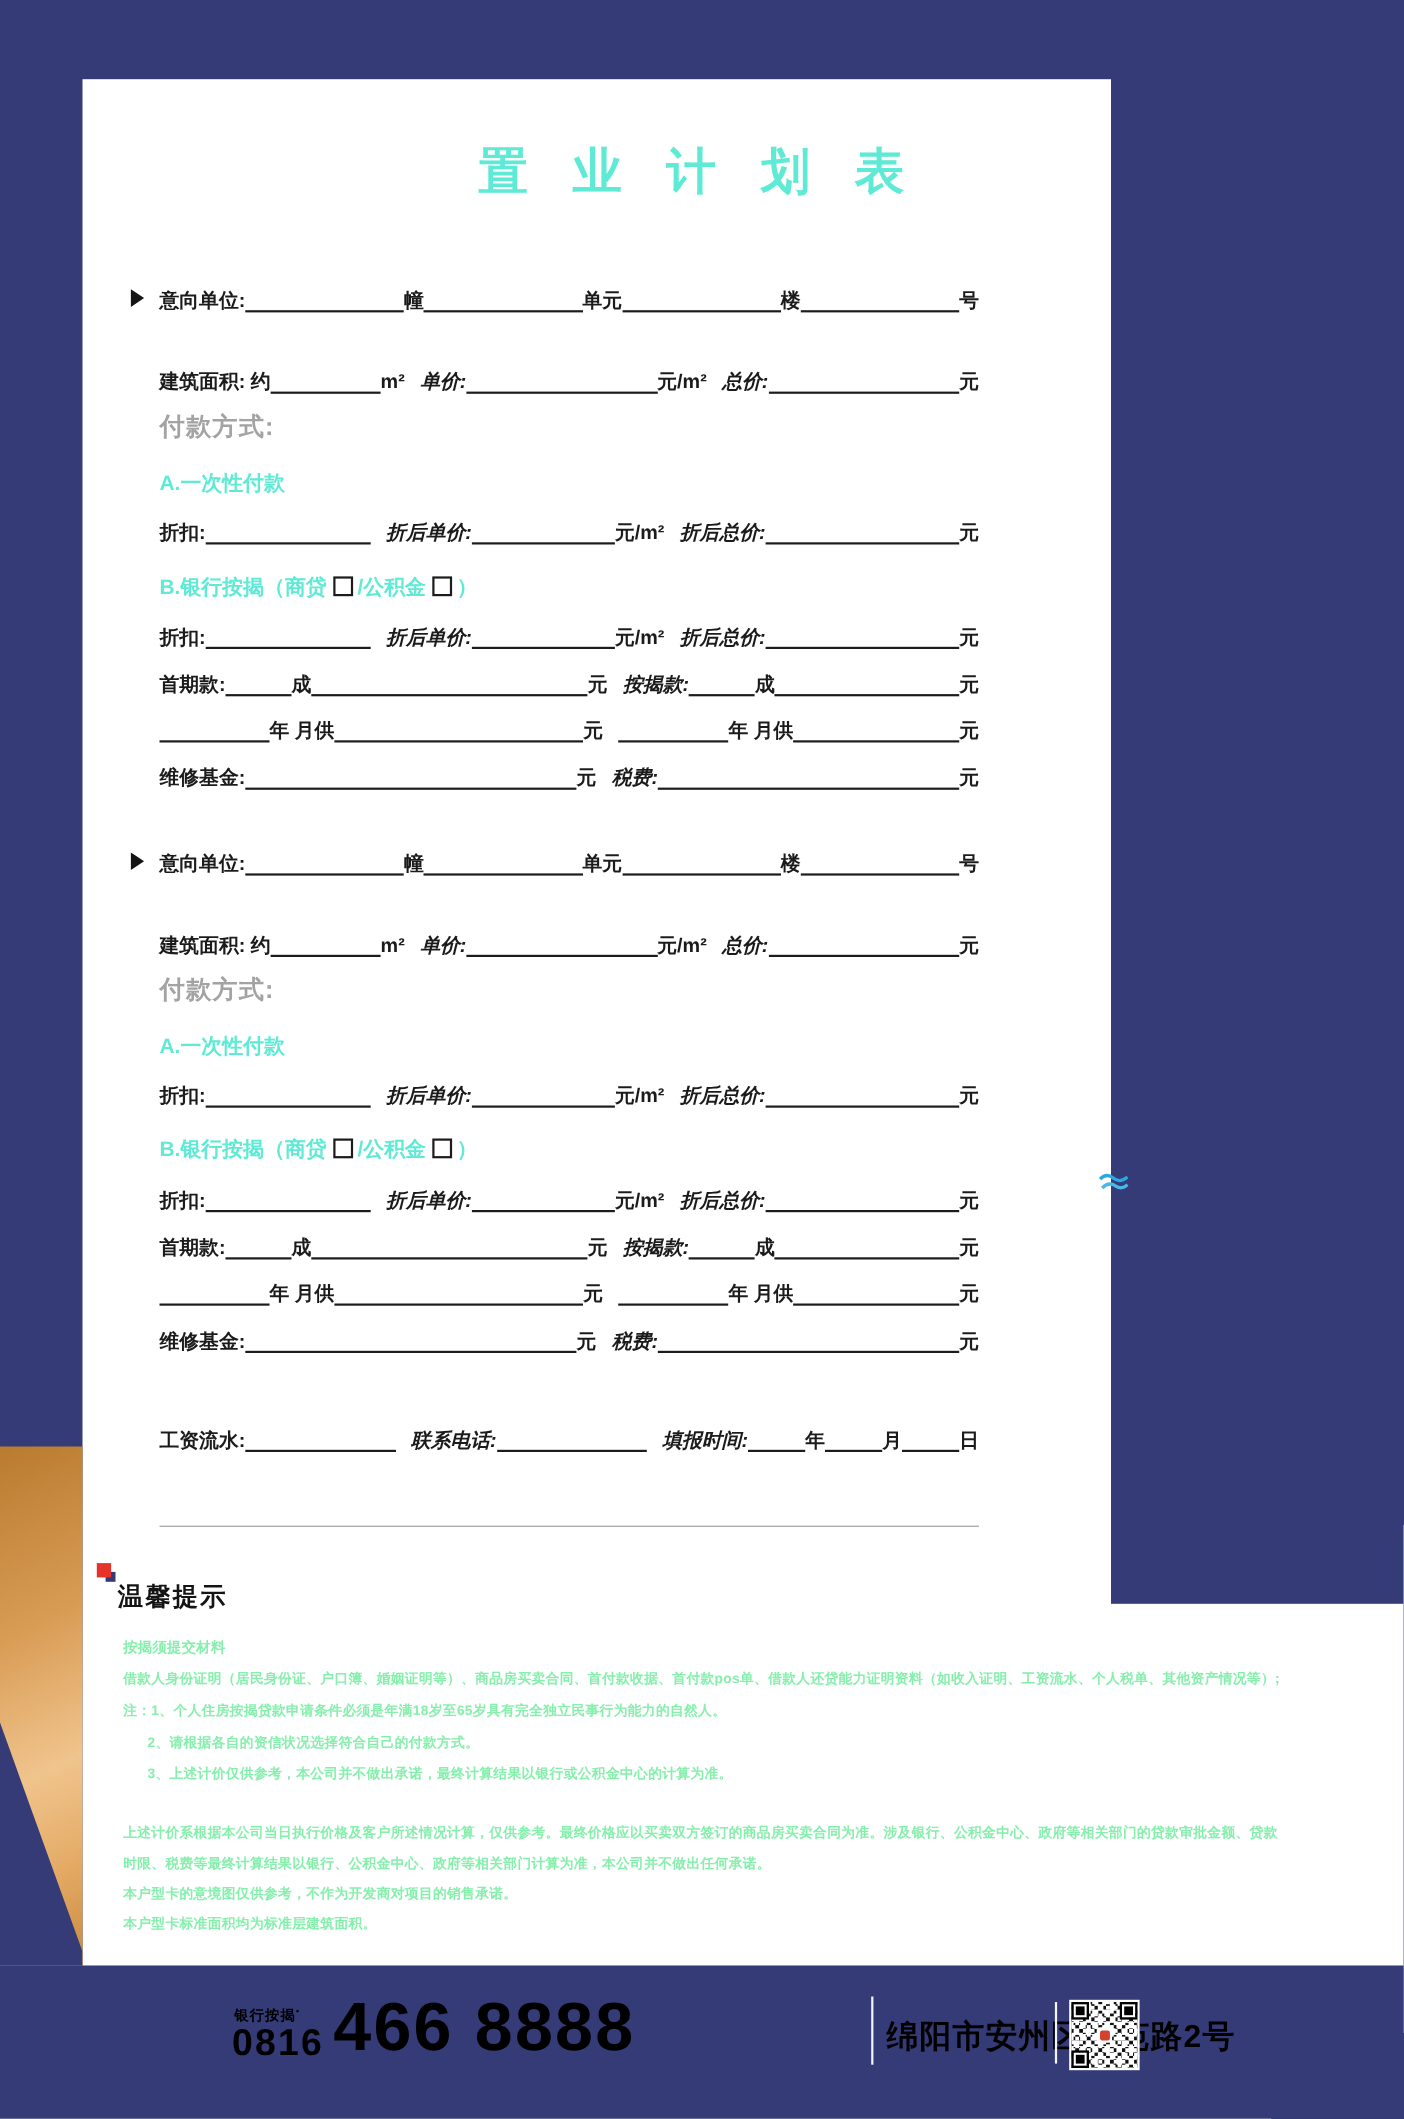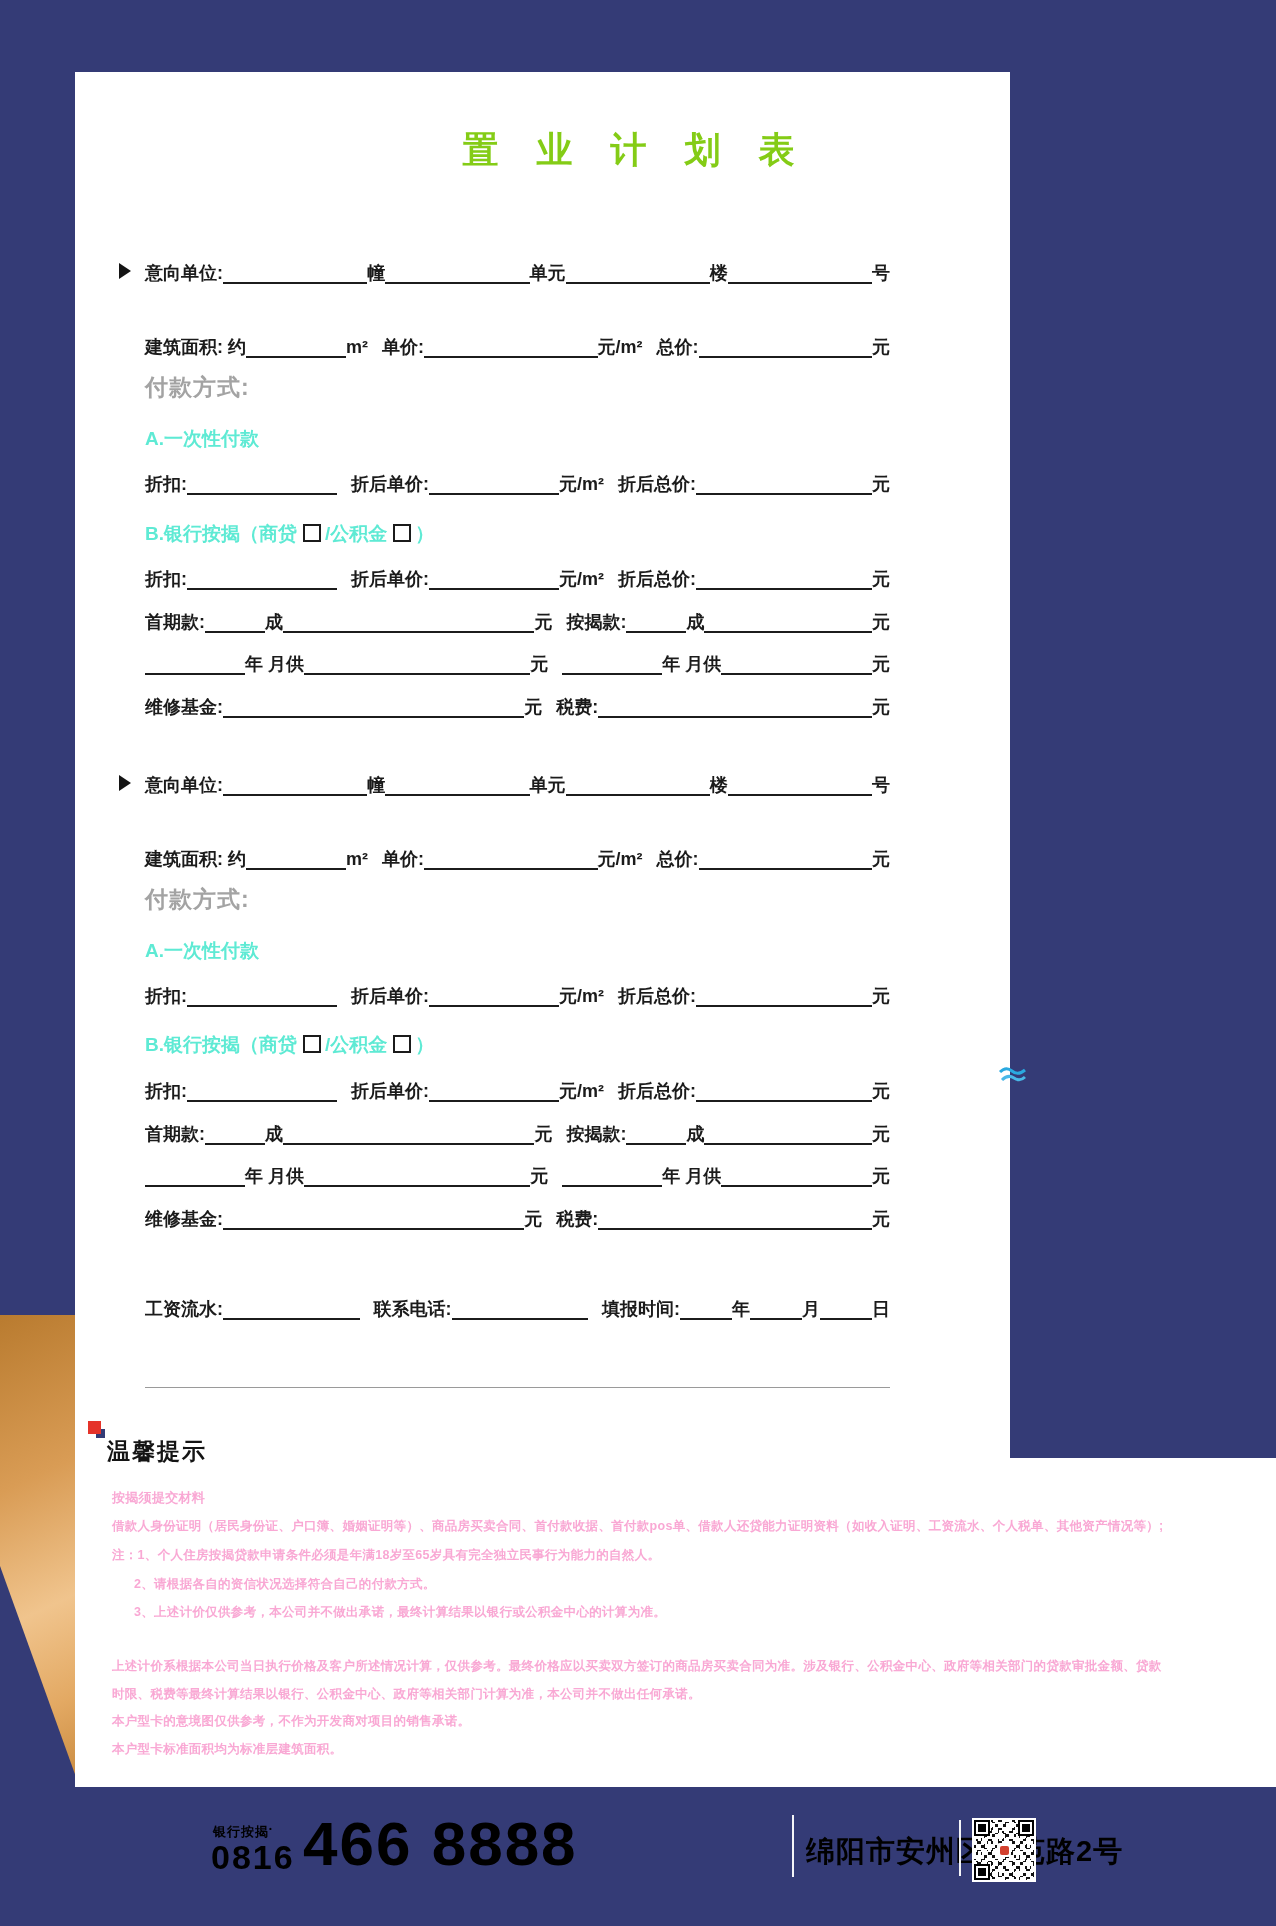--- a/index.html
+++ b/index.html
@@ -13,47 +13,47 @@
   
   .sheet-main{left:75px;top:72px;width:935px;height:1715px;background:#ffffff;}
   .sheet-ext{left:1010px;top:1458px;width:266px;height:329px;background:#ffffff;}
   
   .gold{left:0;top:1315px;width:75px;height:472px;
     background:linear-gradient(155deg,#b97b2f 0%,#d99c55 35%,#f0c48d 62%,#e3a963 82%,#c88a3f 100%);}
   .gold-cut{left:0;top:1530px;width:75px;height:257px;background:#343b76;
     clip-path:polygon(0 14%,100% 95%,100% 100%,0 100%);}
   
   .title{left:75px;top:126px;width:1121px;text-align:center;
-    font-size:36px;font-weight:900;color:#84cc16;letter-spacing:14px;white-space:nowrap;}
+    font-size:45px;font-weight:900;color:#5eead4;letter-spacing:14px;white-space:nowrap;}
   
   .row{position:absolute;left:145px;width:745px;height:26px;display:flex;align-items:flex-end;
     font-size:18px;font-weight:bold;color:#1b1b1b;line-height:1.15;}
   .lbl{white-space:nowrap;}
   .ul{border-bottom:2px solid #1c1c1c;align-self:stretch;}
   .f1{flex:1 1 0;}
   .f15{flex:1.5 1 0;}
   .f11{flex:1.1 1 0;}
   .w52{flex:0 0 52px;}
   .w60{flex:0 0 60px;}
   .w100{flex:0 0 100px;}
   .w130{flex:0 0 130px;}
   .w150{flex:0 0 150px;}
-  .ml14{margin-left:14px;}
+  .ml14{margin-left:14px;font-style:italic;}
   .marker{position:absolute;left:-26px;bottom:5px;width:0;height:0;
     border-left:12px solid #141414;border-top:8px solid transparent;border-bottom:8px solid transparent;}
   .h-pay{position:absolute;left:145px;font-size:23px;font-weight:900;color:#a3a3a3;letter-spacing:1px;}
   .h-opt{position:absolute;left:145px;font-size:19px;font-weight:800;color:#5eead4;white-space:nowrap;}
   .cb{display:inline-block;width:14px;height:14px;border:2px solid #1b1b1b;background:#fff;
     vertical-align:-2px;margin:0 4px 0 6px;}
   .divider{position:absolute;left:145px;top:1387px;width:745px;border-top:1px solid #9a9a9a;}
   
   .tip-head{position:absolute;left:107px;top:1436px;font-size:23px;font-weight:900;color:#141414;letter-spacing:2px;}
   .sq-red{position:absolute;left:88px;top:1421px;width:13px;height:13px;background:#e5332a;z-index:3;}
   .sq-navy{position:absolute;left:96px;top:1429px;width:9px;height:9px;background:#343b76;z-index:2;}
-  .tip{position:absolute;left:112px;font-size:12.5px;font-weight:600;color:#f9a8d4;
+  .tip{position:absolute;left:112px;font-size:12.5px;font-weight:600;color:#86efac;
     letter-spacing:0.3px;white-space:nowrap;}
   .tip.indent{left:134px;}
   
   .footer{left:0;top:1787px;width:1276px;height:139px;background:#343b76;color:#fff;}
   .hot{position:absolute;left:213px;top:1823px;font-size:13px;font-weight:bold;letter-spacing:1px;white-space:nowrap;}
   .hot sup{font-size:8px;}
   .code{position:absolute;left:211px;top:1838px;font-size:34px;font-weight:bold;letter-spacing:2px;}
   .phone{position:absolute;left:303px;top:1808px;font-size:62px;font-weight:600;letter-spacing:2px;white-space:nowrap;}
   .vdiv{position:absolute;width:2px;background:rgba(255,255,255,0.95);}
   .addr{position:absolute;left:806px;top:1832px;font-size:29px;font-weight:bold;white-space:nowrap;letter-spacing:1px;}

